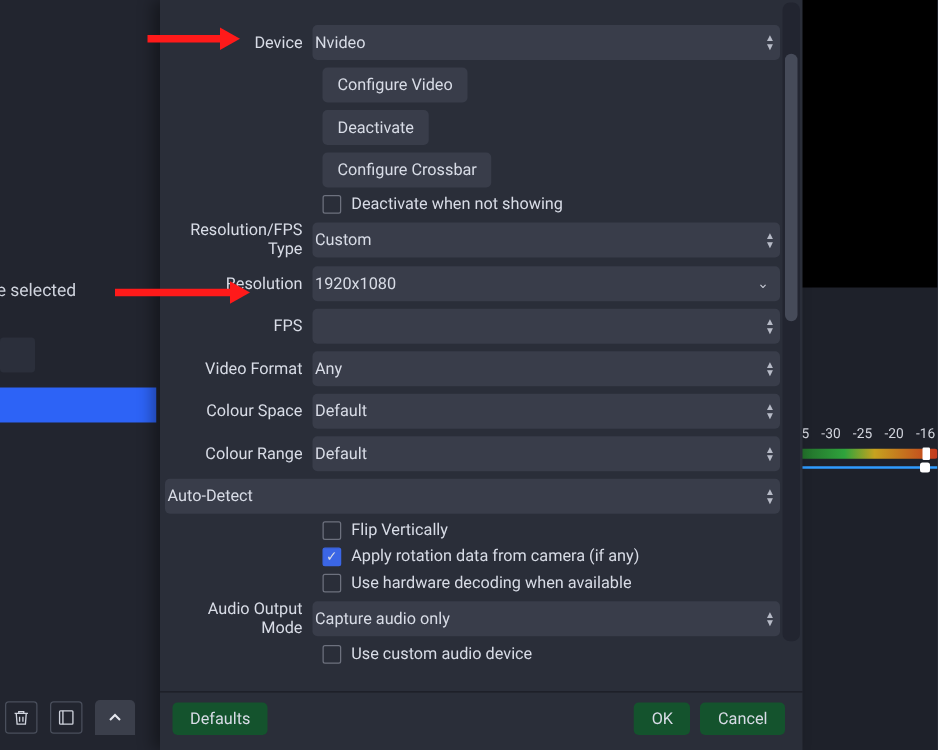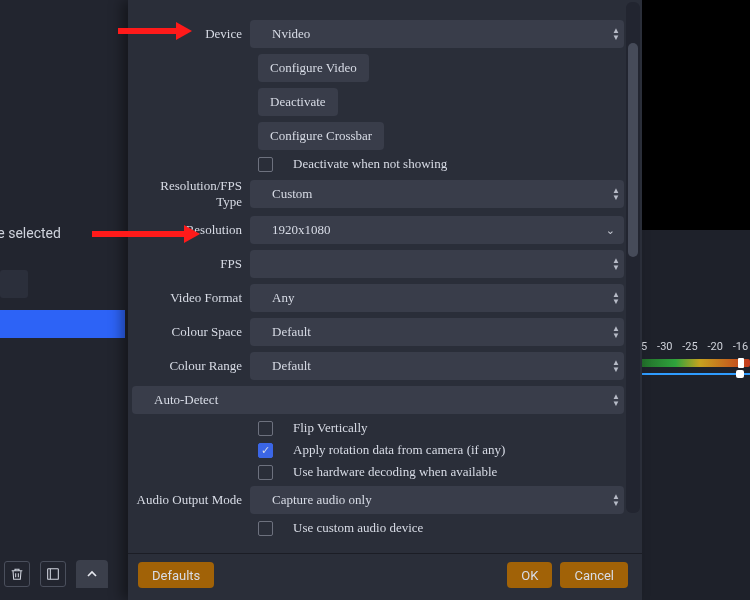--- a/index.html
+++ b/index.html
@@ -36,51 +36,51 @@
   
   .dialog {
     position:absolute; left:128px; top:0; right:108px; bottom:0;
     background:#2a2e39; box-shadow: -6px 0 12px rgba(0,0,0,.4);
     display:flex; flex-direction:column;
   }
   .dlg-body { position:relative; flex:1; overflow:hidden; padding:6px 18px 0 4px; }
   .scroll-track { position:absolute; right:2px; top:2px; bottom:40px; width:14px; background:#222530; border-radius:6px; }
   .scroll-thumb { position:absolute; left:2px; right:2px; top:8%; height:42%; background:#464b59; border-radius:6px; }
 
-  .form { padding-top:14px;font-family:Liberation Serif, serif; }
+  .form { padding-top:14px; }
   .row { display:flex; align-items:center; margin-bottom:6px; }
   .lbl { width:118px; text-align:right; color:#d8dce6; font-size:13px; padding-right:8px; }
   .field { flex:1; position:relative; display:flex; align-items:center; }
   .indent { margin-left:126px; }
   .help-q { display:inline-flex; width:14px; height:14px; border:1px solid #aaa; border-radius:50%; align-items:center; justify-content:center; font-size:9px; margin-left:3px; color:#ccc;}
 
   .select, .btn {
     background:#393d4a; border:none; border-radius:4px; color:#d8dce6;
     font-size:13px; height:28px; display:flex; align-items:center;
   }
-  .select { width:100%; padding:0 26px 0 22px; position:relative; cursor:pointer; }
+  .select { width:100%; padding:0 26px 0 2px; position:relative; cursor:pointer; }
   .stepper { position:absolute; right:4px; top:50%; transform:translateY(-50%); display:flex; flex-direction:column; gap:0px; }
   .stepper span { display:block; color:#b7bbc7; font-size:8px; line-height:7px; text-align:center; }
   .dd-chev { position:absolute; right:9px; top:50%; transform:translateY(-50%); color:#c8cbd5; font-size:11px; }
 
   .btn { padding:0 12px; cursor:pointer; display:inline-flex; }
   .btn-row { margin-left:126px; margin-bottom:6px; }
 
-  .chk { display:flex; align-items:center; gap:20px; cursor:pointer; }
+  .chk { display:flex; align-items:center; gap:8px; cursor:pointer; }
   .chkbox { width:15px; height:15px; border:1px solid #6d717e; border-radius:2px; display:inline-flex; align-items:center; justify-content:center; background:transparent; font-size:11px; color:#d8dce6;}
   .chkbox.checked { background:#3b66e6; border-color:#3b66e6; }
   .chk-label { font-size:13px; }
 
   .dlg-footer {
     display:flex; align-items:center; padding:8px 14px 12px 10px;
     border-top:1px solid #1b1d25;
     gap:8px;
   }
   .dlg-footer .spacer { flex:1; }
-  .ft-btn { background:#a16207; height:26px; padding:0 14px; border-radius:4px; display:flex; align-items:center; color:#d8dce6; font-size:13px; cursor:pointer; }
+  .ft-btn { background:#14532d; height:26px; padding:0 14px; border-radius:4px; display:flex; align-items:center; color:#d8dce6; font-size:13px; cursor:pointer; }
 
   
   .arrow { position:absolute; height:18px; pointer-events:none; }
   .arrow .shaft { position:absolute; left:0; right:16px; top:6px; height:6px; background:#ff1a1a; }
   .arrow .head {
     position:absolute; right:0; top:0;
     width:0; height:0; border-top:9px solid transparent; border-bottom:9px solid transparent; border-left:16px solid #ff1a1a;
   }
   .arrow1 { left:118px; top:22px; width:74px; }
   .arrow2 { left:92px; top:225px; width:108px; }

